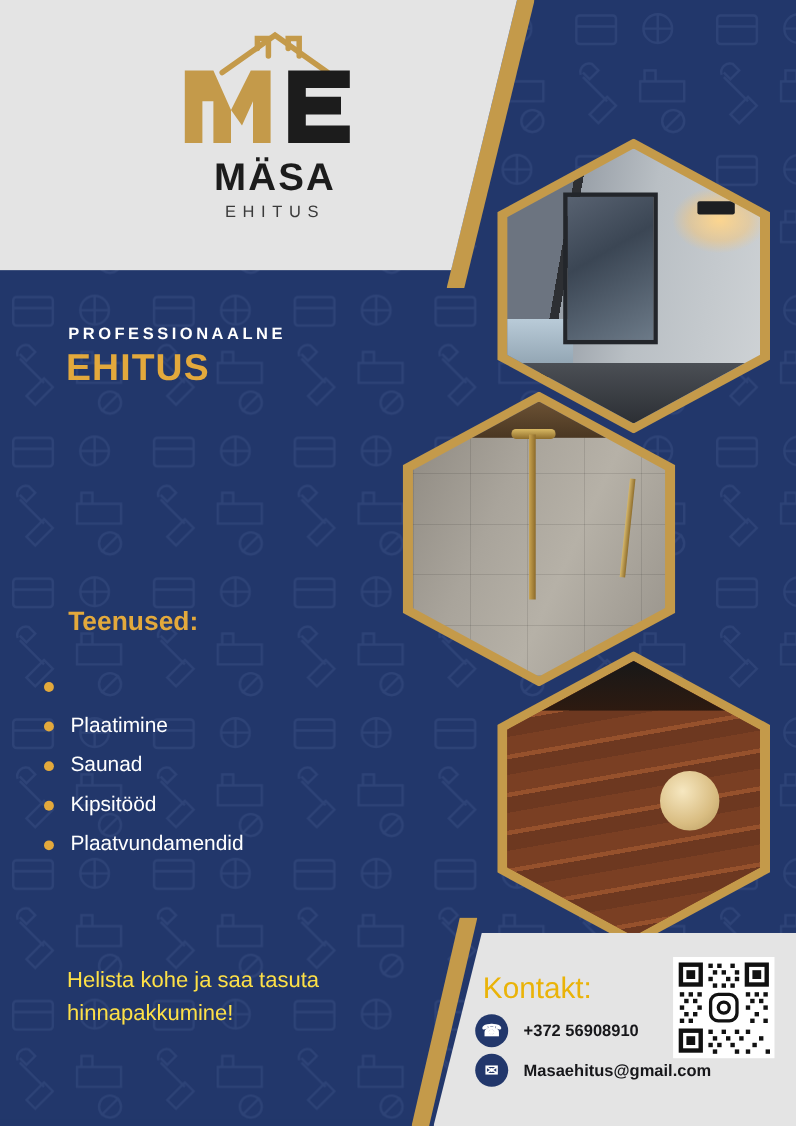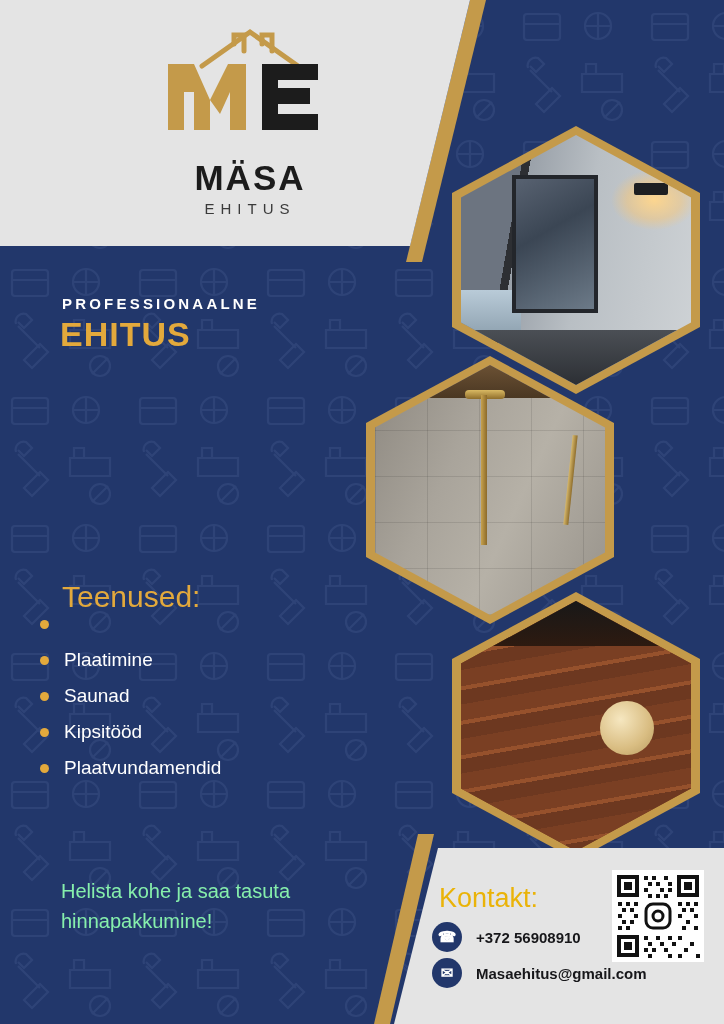--- a/index.html
+++ b/index.html
@@ -64,21 +64,21 @@
     position: relative;
     width: 200px;
     height: 112px;
     margin: 0 auto;
   }
   .logo-name {
     font-size: 35px;
     font-weight: bold;
     letter-spacing: 2px;
     color: #1c1c1c;
-    margin-top: 20px;
+    margin-top: 4px;
     font-family: "Liberation Sans", sans-serif;
   }
   .logo-sub {
     font-size: 15px;
     letter-spacing: 6px;
     color: #3a3a3a;
     margin-top: 2px;
   }
 
   
@@ -107,24 +107,24 @@
     top: 380px;
     left: 61px;
     width: 330px;
     font-size: 20px;
     line-height: 30px;
     color: #ffffff;
     z-index: 5;
   }
   .services-title {
     position: absolute;
-    top: 580px;
+    top: 552px;
     left: 62px;
-    font-size: 30px;
-    font-weight: normal;
+    font-size: 24px;
+    font-weight: bold;
     color: #e3a93c;
     z-index: 5;
   }
   .services-list {
     position: absolute;
     top: 606px;
     left: 40px;
     width: 390px;
     margin: 0;
     padding: 0;
@@ -146,21 +146,21 @@
     margin-right: 15px;
     flex: 0 0 auto;
   }
   .cta {
     position: absolute;
     top: 876px;
     left: 61px;
     width: 320px;
     font-size: 20px;
     line-height: 30px;
-    color: #86efac;
+    color: #fde047;
     z-index: 6;
   }
 
   
   .hex {
     position: absolute;
     z-index: 4;
   }
   .hex .frame {
     position: absolute;

